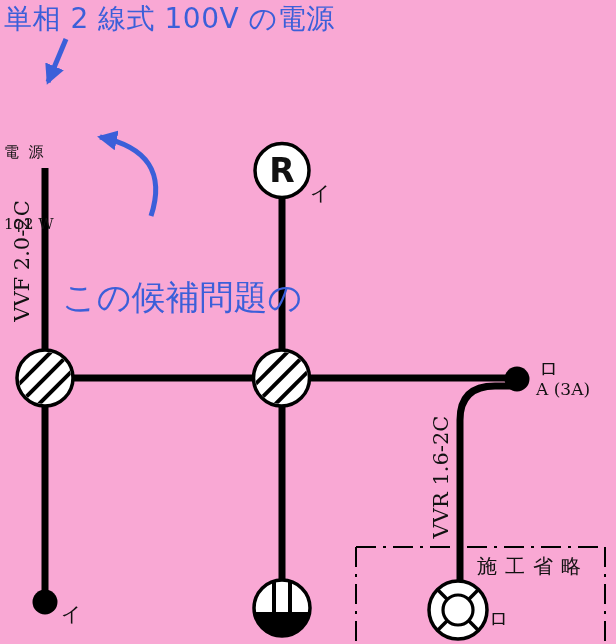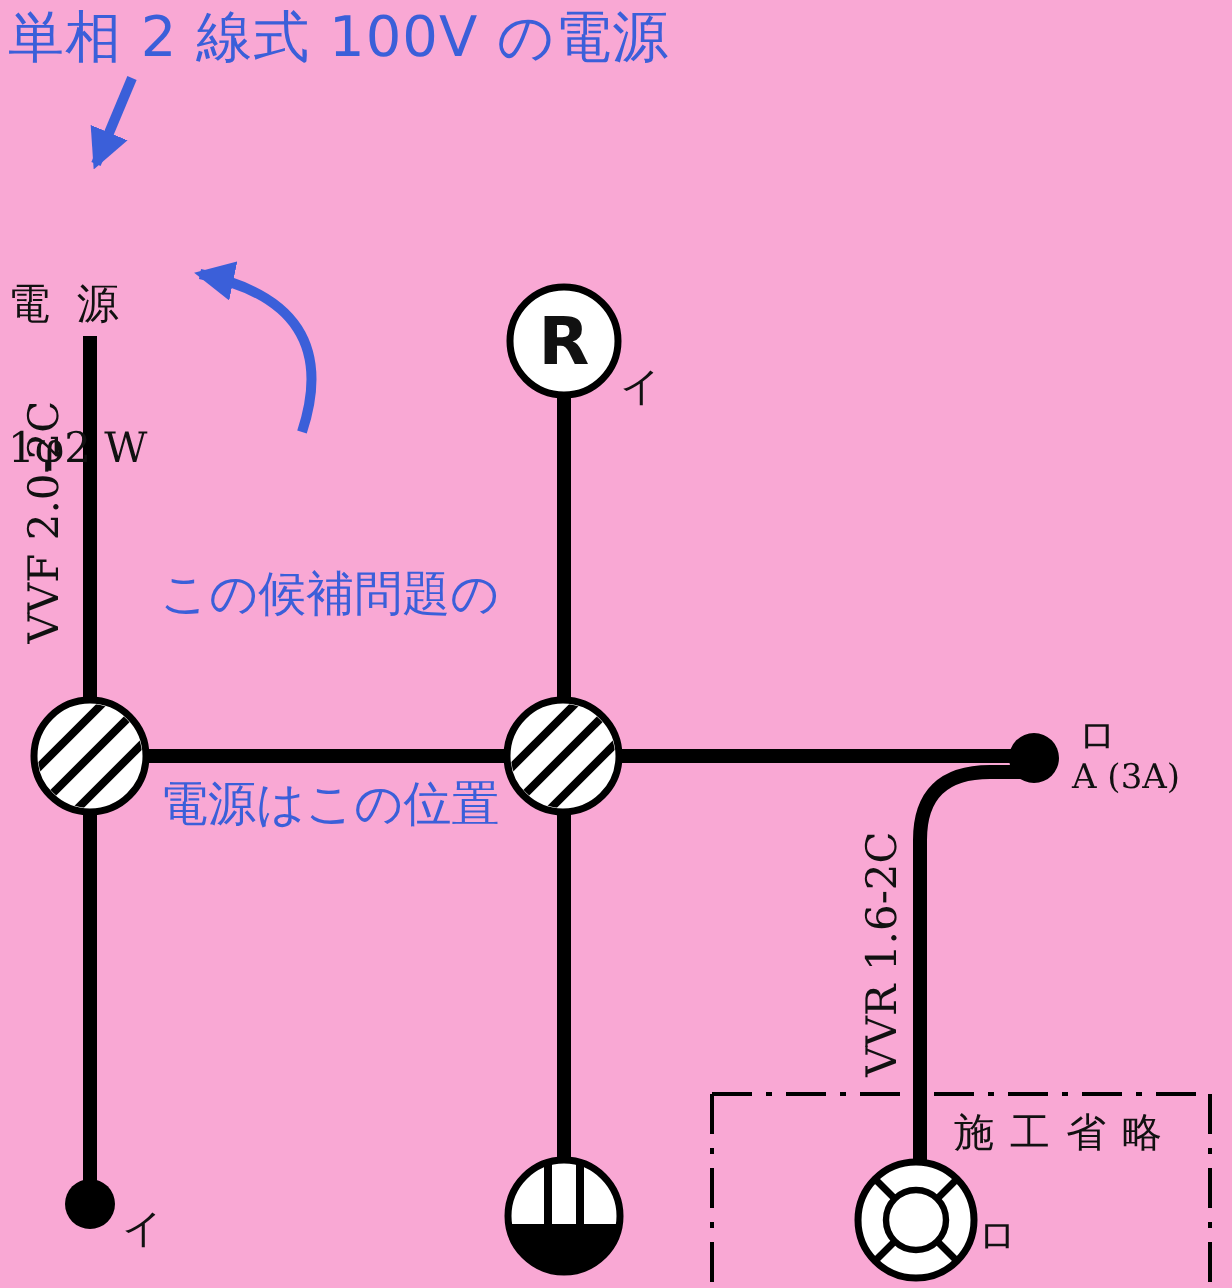--- a/index.html
+++ b/index.html
@@ -6,22 +6,22 @@
   .stage{
     position:relative;width:616px;height:644px;background:#f9a8d4;overflow:hidden;
     font-family:"DejaVu Serif","Liberation Serif",serif;color:#111;
   }
   .stage svg{position:absolute;left:0;top:0;}
   .txt{position:absolute;white-space:pre;line-height:1.08;}
   .serif{font-family:"DejaVu Serif","Liberation Serif",serif;}
   .sans{font-family:"DejaVu Sans","Liberation Sans",sans-serif;}
   .blue{color:#3B5FD9;}
   .title{left:4px;top:4px;font-size:28px;letter-spacing:0.5px;font-weight:500;}
-  .src{left:4px;top:92px;font-size:21px;line-height:24px;}
-  .note{left:80px;top:210px;font-size:24px;line-height:35px;font-weight:500;}
+  .src{left:4px;top:92px;font-size:15px;line-height:24px;}
+  .note{left:62px;top:210px;font-size:34px;line-height:35px;font-weight:500;}
   .vlabel{height:22px;font-size:21px;text-align:center;transform:rotate(-90deg);}
   .vvf{left:-43px;top:250px;width:130px;}
   .vvr{left:376px;top:466px;width:130px;}
   .rletter{left:263px;top:152px;width:38px;height:37px;display:flex;align-items:center;justify-content:center;
            font-size:33px;font-weight:bold;}
   .lbl{font-size:20px;}
   .lbl-r-circuit{left:310px;top:183px;}
   .lbl-sw-circuit{left:61px;top:604px;}
   .lbl-as-circuit{left:539px;top:358px;font-size:19px;}
   .lbl-as-rating{left:536px;top:380px;font-size:17px;}
@@ -113,21 +113,20 @@
   <div class="txt serif src">
     <div>電  源</div>
     <div>1φ2 W</div>
   </div>
 
   <div class="txt serif vlabel vvf">VVF 2.0-2C</div>
   <div class="txt serif vlabel vvr">VVR 1.6-2C</div>
 
   <div class="txt sans blue note">
     <div>この候補問題の</div>
-    <div>電源はこの位置</div>
   </div>
 
   <div class="txt sans rletter">R</div>
   <div class="txt serif lbl lbl-r-circuit">イ</div>
   <div class="txt serif lbl lbl-sw-circuit">イ</div>
   <div class="txt serif lbl lbl-as-circuit">ロ</div>
   <div class="txt serif lbl lbl-as-rating">A (3A)</div>
   <div class="txt serif lbl lbl-out-circuit">ロ</div>
   <div class="txt serif lbl lbl-omit">施工省略</div>
 

